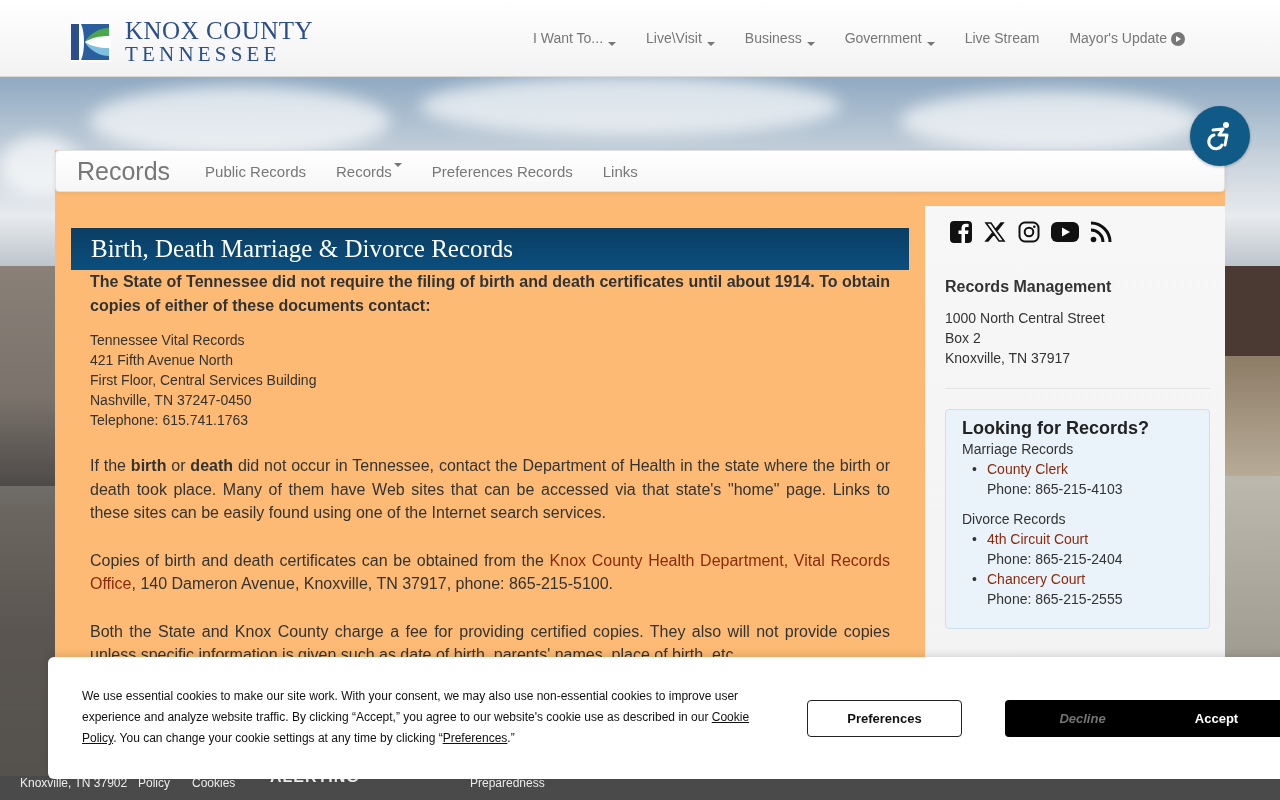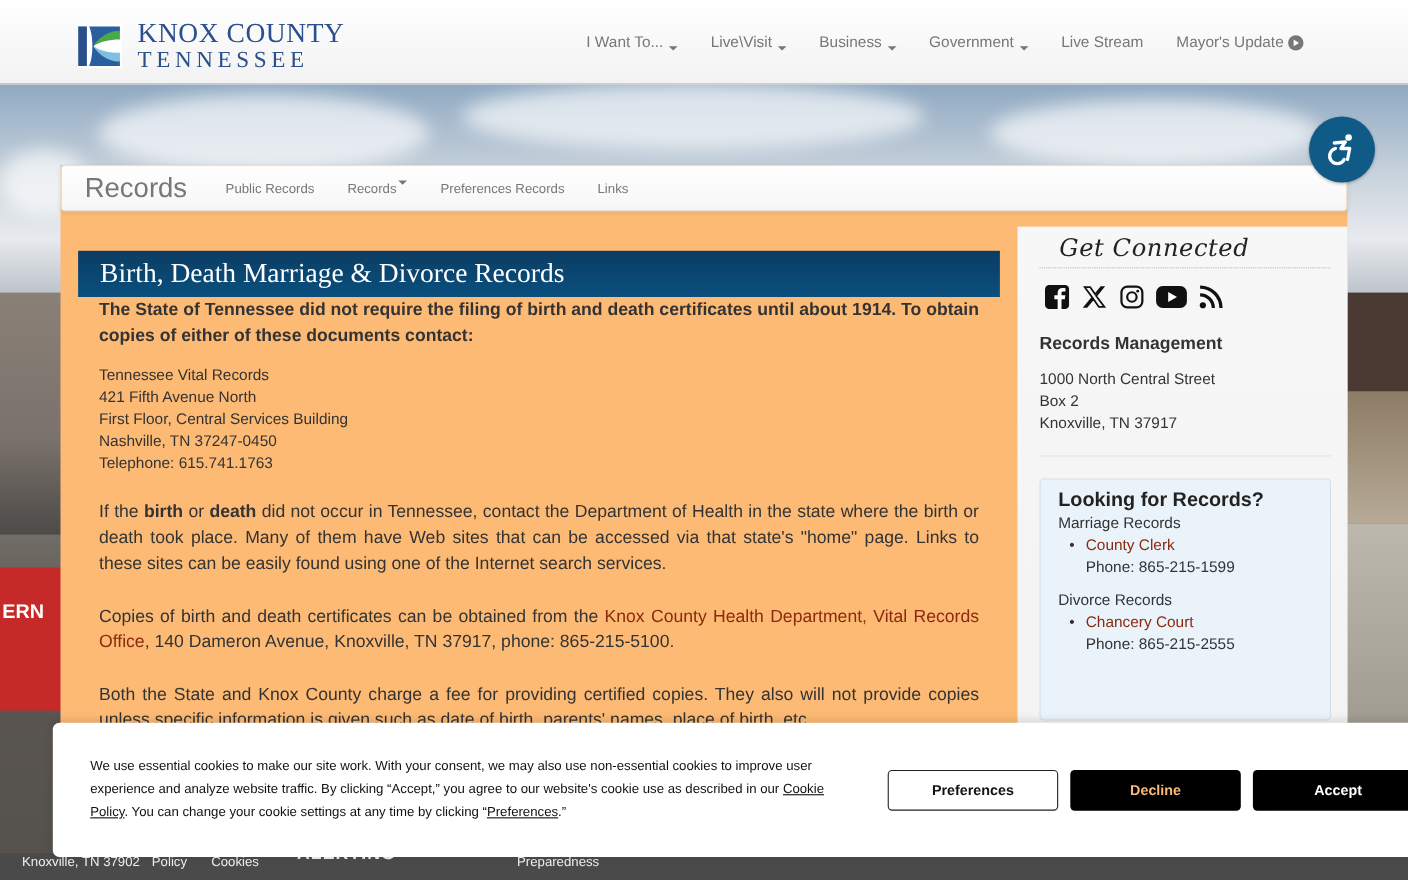--- a/index.html
+++ b/index.html
@@ -36,37 +36,37 @@
   .play-circle { display: inline-block; width: 14px; height: 14px; border-radius: 50%; background: #777; margin-left: 4px; position: relative; }
   .play-circle::after { content: ""; position: absolute; left: 5px; top: 3.5px; border-top: 3.5px solid transparent; border-bottom: 3.5px solid transparent; border-left: 5px solid #fff; }
 
   
   .a11y { position: absolute; left: 1190px; top: 106px; width: 60px; height: 60px; border-radius: 50%; background: #0f5a87; z-index: 6; display: flex; align-items: center; justify-content: center; box-shadow: 0 1px 3px rgba(0,0,0,0.3); cursor: pointer; }
 
   
   .panel { position: absolute; left: 55px; top: 150px; width: 1170px; height: 626px; background: #fdba74; z-index: 3; }
   .subnav { position: absolute; left: 0; top: 0; width: 1170px; height: 42px; background: linear-gradient(180deg,#ffffff,#f6f6f6); border: 1px solid #e2e2e2; border-radius: 4px; box-shadow: 0 1px 4px rgba(0,0,0,0.08); display: flex; align-items: center; }
   .subnav .brand { font-size: 25px; color: #777; margin-left: 21px; margin-right: 20px; cursor: pointer; }
-  .subnav .sitem { font-size: 12px; color: #777; padding: 0 15px; display: flex; align-items: flex-start; cursor: pointer; }
+  .subnav .sitem { font-size: 15px; color: #777; padding: 0 15px; display: flex; align-items: flex-start; cursor: pointer; }
 
   .maincol { position: absolute; left: 16px; top: 78px; width: 838px; }
   .title-bar { background: linear-gradient(180deg,#0b3d63 0%, #0a4f7e 100%); height: 42px; padding-left: 20px; display: flex; align-items: center; font-family: Liberation Serif, serif; }
   .title-bar h1 { color: #fff; font-weight: normal; font-size: 25px; }
   .body-text { padding: 0 19px; }
   .p { font-size: 16px; line-height: 23.5px; color: #333; text-align: justify; margin-top: 24px; }
   .p.first { margin-top: 0; font-weight: bold; }
   .addr { font-size: 14px; line-height: 20px; color: #333; margin-top: 13px; margin-bottom: 20px; }
   .p a { color: #8a2a0e; text-decoration: none; }
   .p b { font-weight: bold; }
 
   .sidecol { position: absolute; left: 870px; top: 56px; width: 300px; height: 570px; background: linear-gradient(180deg,#f7f7f7 0%, #f2f2f2 100%); }
   .gc-title { margin-left: 20px; margin-top: 8px; width: 265px; font-family: "DejaVu Serif", serif; font-style: italic; font-size: 22px; color: #222; padding-left: 18px; padding-bottom: 4px; border-bottom: 1px dotted #bbb; letter-spacing: 0.5px; }
   .social { display: flex; gap: 10px; margin-left: 24px; margin-top: 14px; align-items: center; }
   .social .ic { width: 24px; height: 24px; display: flex; align-items: center; justify-content: center; cursor: pointer; }
-  .rm-title { margin-left: 20px; margin-top: 22px; font-size: 16px; font-weight: bold; color: #333; }
+  .rm-title { margin-left: 20px; margin-top: 34px; font-size: 16px; font-weight: bold; color: #333; }
   .rm-addr { margin-left: 20px; margin-top: 12px; font-size: 14px; line-height: 20px; color: #333; }
   .rm-addr .b { font-weight: bold; }
   .side-hr { margin: 20px 15px 0 20px; border-top: 1px solid #e4e4e4; }
   .lfr { margin-left: 20px; margin-top: 20px; width: 265px; background: #eaf3fa; border: 1px solid #cfe0ec; border-radius: 4px; padding: 8px 16px 8px 16px; height: 220px; }
   .lfr h3 { font-size: 18px; color: #222; font-weight: bold; }
   .lfr .cat { font-size: 14px; color: #333; line-height: 20px; }
   .lfr ul { list-style: none; margin-left: 10px; }
   .lfr li { font-size: 14px; line-height: 20px; position: relative; padding-left: 15px; }
   .lfr li::before { content: "•"; position: absolute; left: 0; top: 0; color: #333; }
   .lfr li a { color: #8a2a0e; text-decoration: none; }
@@ -76,36 +76,33 @@
   
   .footer { position: absolute; left: 0; top: 776px; width: 1280px; height: 24px; background: #4a4a4a; z-index: 2; }
   .footer .f { position: absolute; top: 0; color: #eee; font-size: 12px; line-height: 14px; }
 
   
   .cookie { position: absolute; left: 0; top: 657px; width: 1280px; height: 122px; background: #fff; border-radius: 6px; z-index: 10; box-shadow: 0 -2px 8px rgba(0,0,0,0.12); margin-left: 48px; }
   .cookie .msg { position: absolute; left: 34px; top: 29px; width: 680px; font-size: 12px; line-height: 21px; color: #111; }
   .cookie .msg a { color: #111; text-decoration: underline; }
   .cookie .btn { position: absolute; top: 43px; width: 155px; height: 37px; border-radius: 4px; font-size: 13px; font-weight: bold; display: flex; align-items: center; justify-content: center; cursor: pointer; }
   .btn-pref { left: 759px; background: #fff; color: #111; border: 1px solid #222; }
-  .btn-decline { left: 925px; background: #000; color: #fdba74; }
+  .btn-decline { left: 957px; background: #000; color: #737373; font-style: italic; }
   .btn-accept { left: 1091px; background: #000; color: #fff; }
 </style>
 </head>
 <body>
 
 <div class="bg">
   <div class="cloud" style="left:90px;top:10px;width:300px;height:70px;"></div>
   <div class="cloud" style="left:420px;top:0px;width:420px;height:60px;"></div>
   <div class="cloud" style="left:900px;top:15px;width:300px;height:60px;"></div>
   <div class="cloud" style="left:0px;top:60px;width:80px;height:60px;"></div>
   <div class="tree"></div>
   <div class="bldg-l"></div>
-  <div class="train">
-      <span>ERN</span>
-    </div>
   <div class="bldg-r"></div>
   <div class="roof-r"></div>
   <div class="wall-r"></div>
 </div>
 
 <div class="topbar">
   <div class="logo">
     <div class="logo-mark">
       <svg width="40" height="40" viewBox="0 0 40 40">
         <rect x="0" y="0" width="40" height="40" fill="#fff"></rect>
@@ -187,21 +184,20 @@
         <div>Nashville, TN 37247-0450</div>
         <div>Telephone: 615.741.1763</div>
       </div>
       <p class="p"><span>If the </span><b>birth</b><span> or </span><b>death</b><span> did not occur in Tennessee, contact the Department of Health in the state where the birth or death took place. Many of them have Web sites that can be accessed via that state's "home" page. Links to these sites can be easily found using one of the Internet search services.</span></p>
       <p class="p"><span>Copies of birth and death certificates can be obtained from the </span><a href="#">Knox County Health Department, Vital Records Office</a><span>, 140 Dameron Avenue, Knoxville, TN 37917, phone: 865-215-5100.</span></p>
       <p class="p">Both the State and Knox County charge a fee for providing certified copies. They also will not provide copies unless specific information is given such as date of birth, parents' names, place of birth, etc.</p>
     </div>
   </div>
 
   <aside class="sidecol">
-    <div class="gc-title">Get Connected</div>
     <div class="social">
       <span class="ic">
         <svg width="22" height="22" viewBox="0 0 22 22">
             <rect x="0" y="0" width="22" height="22" rx="4" fill="#111"></rect>
             <path d="M15 22 V13 H18 L18.5 9.5 H15 V7.5 C15 6.5 15.4 6 16.5 6 H18.6 V3 C18 2.9 17 2.8 15.9 2.8 C13.3 2.8 11.5 4.3 11.5 7.2 V9.5 H8.5 V13 H11.5 V22 Z" fill="#fff"></path>
           </svg>
       </span>
       <span class="ic">
         <svg width="22" height="22" viewBox="0 0 22 22">
             <path d="M2 2 L9 11.5 L2 20 H4 L10 12.8 L15 20 H20 L12.6 10 L19 2 H17 L11.6 8.6 L7 2 Z" fill="none" stroke="#111" stroke-width="1.6"></path>
@@ -236,27 +232,31 @@
       <div>Knoxville, TN 37917</div>
     </div>
     <div class="side-hr"></div>
 
     <div class="lfr">
       <h3>Looking for Records?</h3>
       <div class="cat">Marriage Records</div>
       <ul>
         <li>
           <a href="#">County Clerk</a>
-          <span class="ph">Phone: 865-215-1599</span>
+          <span class="ph">Phone: 865-215-4103</span>
         </li>
       </ul>
       <div class="gap10"></div>
       <div class="cat">Divorce Records</div>
       <ul>
         <li>
+          <a href="#">4th Circuit Court</a>
+          <span class="ph">Phone: 865-215-2404</span>
+        </li>
+        <li>
           <a href="#">Chancery Court</a>
           <span class="ph">Phone: 865-215-2555</span>
         </li>
       </ul>
     </div>
   </aside>
 </div>
 
 <div class="footer">
   <span class="f" style="left:20px">Knoxville, TN 37902</span>

